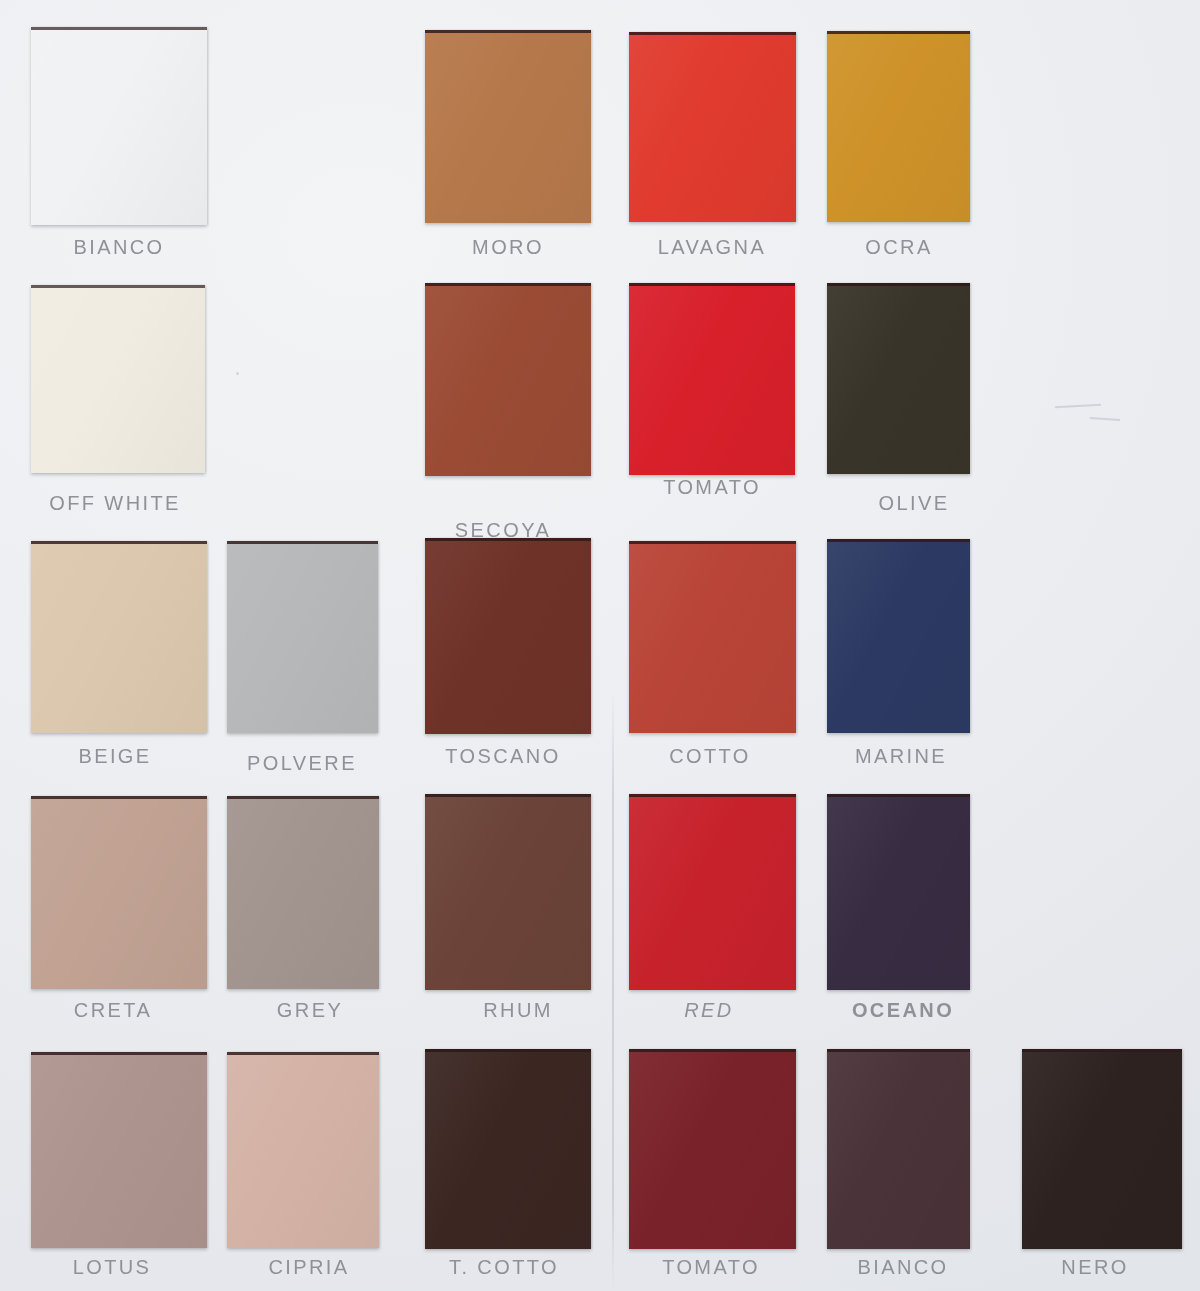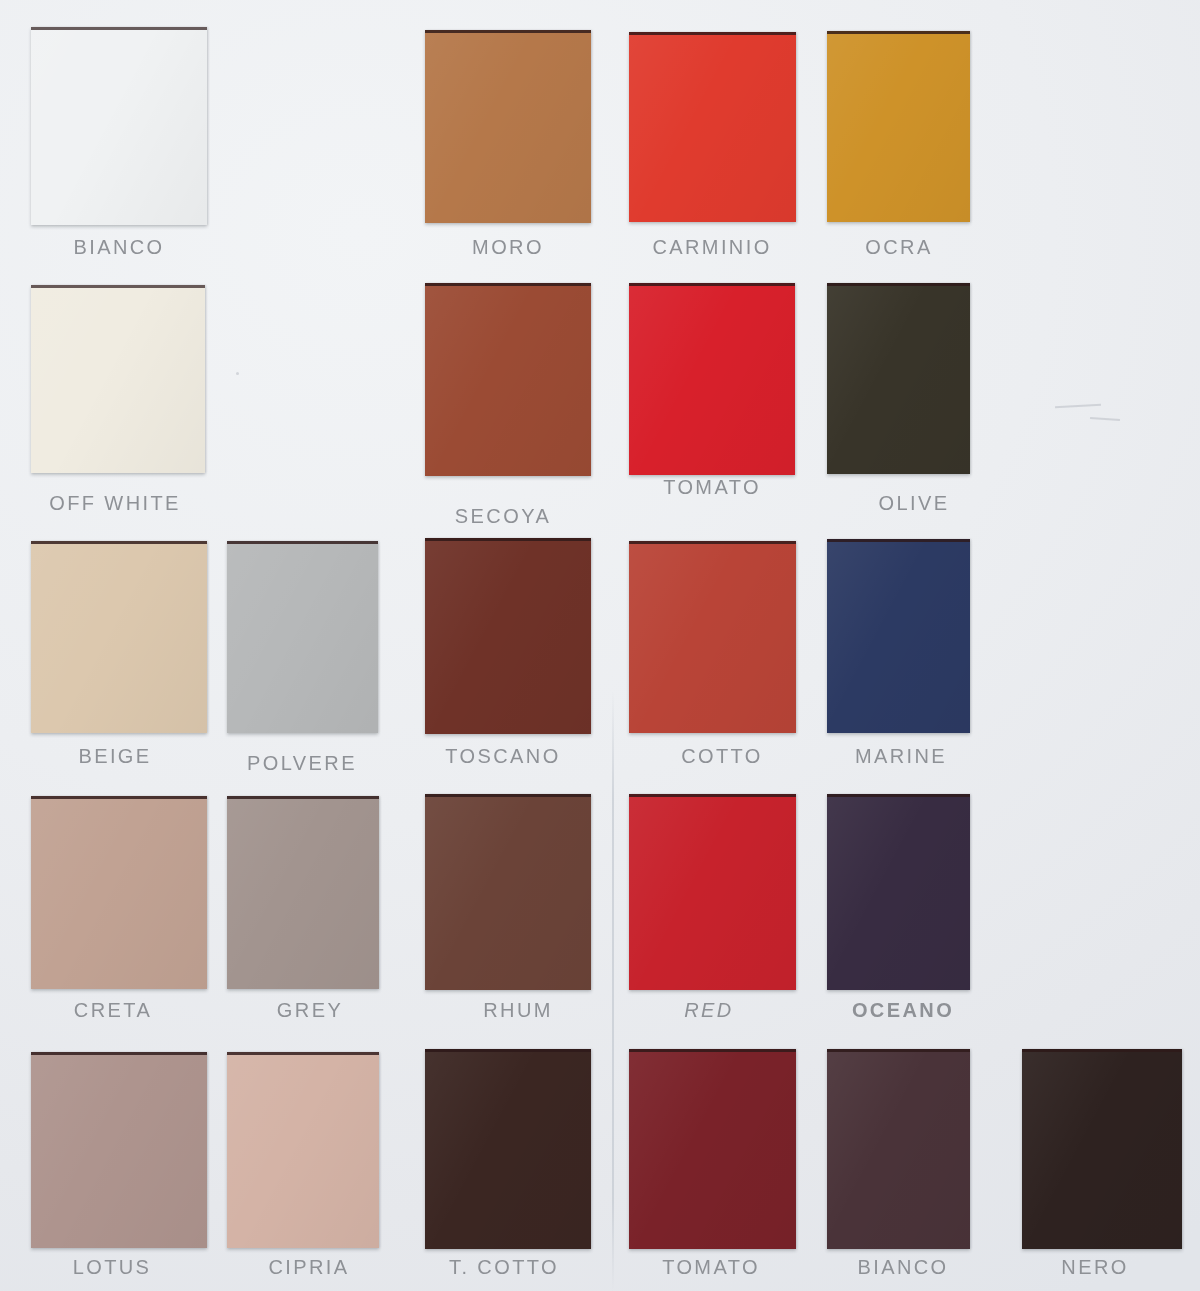--- a/index.html
+++ b/index.html
@@ -91,33 +91,33 @@
         <div class="chip light-chip" title="BIANCO" style="background: rgb(240, 242, 243);"></div>
       </div>
       <div class="chip-label" style="left: -31px; top: 236px; width: 300px;">BIANCO</div>
       <div class="swatch-cell" style="left: 425px; top: 30px; width: 166px; height: 193px;">
         <div class="chip" title="CUOIO" style="background: rgb(181, 120, 74);"></div>
       </div>
       <div class="chip-label" style="left: 358px; top: 236px; width: 300px;">MORO</div>
       <div class="swatch-cell" style="left: 629px; top: 32px; width: 167px; height: 190px;">
         <div class="chip" title="CARMINIO" style="background: rgb(224, 59, 46);"></div>
       </div>
-      <div class="chip-label" style="left: 562px; top: 236px; width: 300px;">CARMINIO</div>
+      <div class="chip-label" style="left: 562px; top: 236px; width: 300px;">LAVAGNA</div>
       <div class="swatch-cell" style="left: 827px; top: 31px; width: 143px; height: 191px;">
         <div class="chip" title="OCRA" style="background: rgb(206, 146, 41);"></div>
       </div>
       <div class="chip-label" style="left: 749px; top: 236px; width: 300px;">OCRA</div>
       <div class="swatch-cell" style="left: 31px; top: 285px; width: 174px; height: 188px;">
         <div class="chip light-chip" title="OFF WHITE" style="background: rgb(240, 236, 225);"></div>
       </div>
       <div class="chip-label" style="left: -35px; top: 492px; width: 300px;">OFF WHITE</div>
       <div class="swatch-cell" style="left: 425px; top: 283px; width: 166px; height: 193px;">
         <div class="chip" title="SECOYA" style="background: rgb(155, 75, 52);"></div>
       </div>
-      <div class="chip-label" style="left: 353px; top: 505px; width: 300px;">SECOYA</div>
+      <div class="chip-label" style="left: 353px; top: 519px; width: 300px;">SECOYA</div>
       <div class="swatch-cell" style="left: 629px; top: 283px; width: 166px; height: 192px;">
         <div class="chip" title="TOMATO" style="background: rgb(216, 32, 43);"></div>
       </div>
       <div class="chip-label" style="left: 562px; top: 476px; width: 300px;">TOMATO</div>
       <div class="swatch-cell" style="left: 827px; top: 283px; width: 143px; height: 191px;">
         <div class="chip" title="OLIVE" style="background: rgb(56, 52, 41);"></div>
       </div>
       <div class="chip-label" style="left: 764px; top: 492px; width: 300px;">OLIVE</div>
       <div class="swatch-cell" style="left: 31px; top: 541px; width: 176px; height: 192px;">
         <div class="chip" title="BEIGE" style="background: rgb(220, 200, 174);"></div>
@@ -127,21 +127,21 @@
         <div class="chip" title="POLVERE" style="background: rgb(182, 184, 185);"></div>
       </div>
       <div class="chip-label" style="left: 152px; top: 752px; width: 300px;">POLVERE</div>
       <div class="swatch-cell" style="left: 425px; top: 538px; width: 166px; height: 196px;">
         <div class="chip" title="TOSCANO" style="background: rgb(111, 50, 40);"></div>
       </div>
       <div class="chip-label" style="left: 353px; top: 745px; width: 300px;">TOSCANO</div>
       <div class="swatch-cell" style="left: 629px; top: 541px; width: 167px; height: 192px;">
         <div class="chip" title="COTTO" style="background: rgb(185, 68, 55);"></div>
       </div>
-      <div class="chip-label" style="left: 572px; top: 745px; width: 300px;">COTTO</div>
+      <div class="chip-label" style="left: 560px; top: 745px; width: 300px;">COTTO</div>
       <div class="swatch-cell" style="left: 827px; top: 539px; width: 143px; height: 194px;">
         <div class="chip" title="MARINE" style="background: rgb(44, 58, 99);"></div>
       </div>
       <div class="chip-label" style="left: 751px; top: 745px; width: 300px;">MARINE</div>
       <div class="swatch-cell" style="left: 31px; top: 796px; width: 176px; height: 193px;">
         <div class="chip" title="CRETA" style="background: rgb(193, 162, 147);"></div>
       </div>
       <div class="chip-label" style="left: -37px; top: 999px; width: 300px;">CRETA</div>
       <div class="swatch-cell" style="left: 227px; top: 796px; width: 152px; height: 193px;">
         <div class="chip" title="GREY" style="background: rgb(162, 148, 143);"></div>

